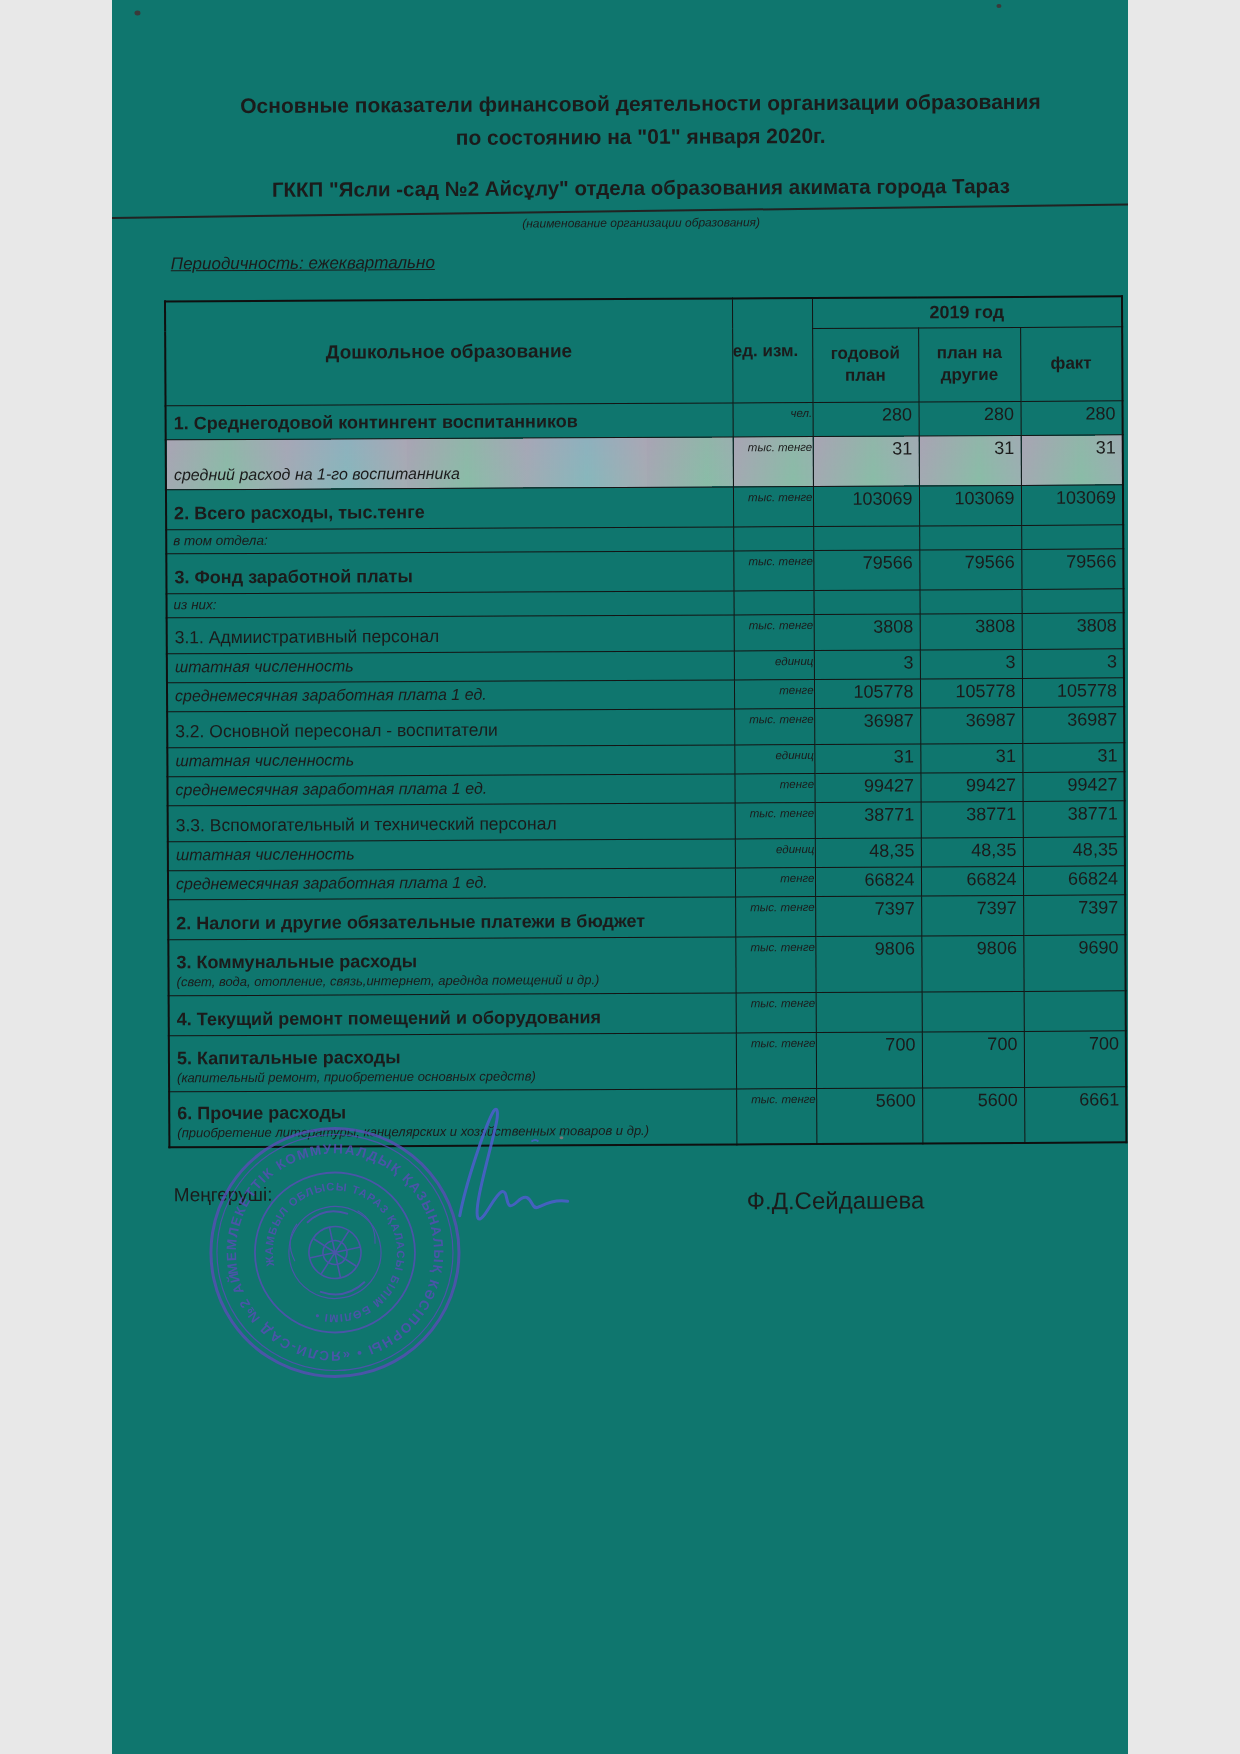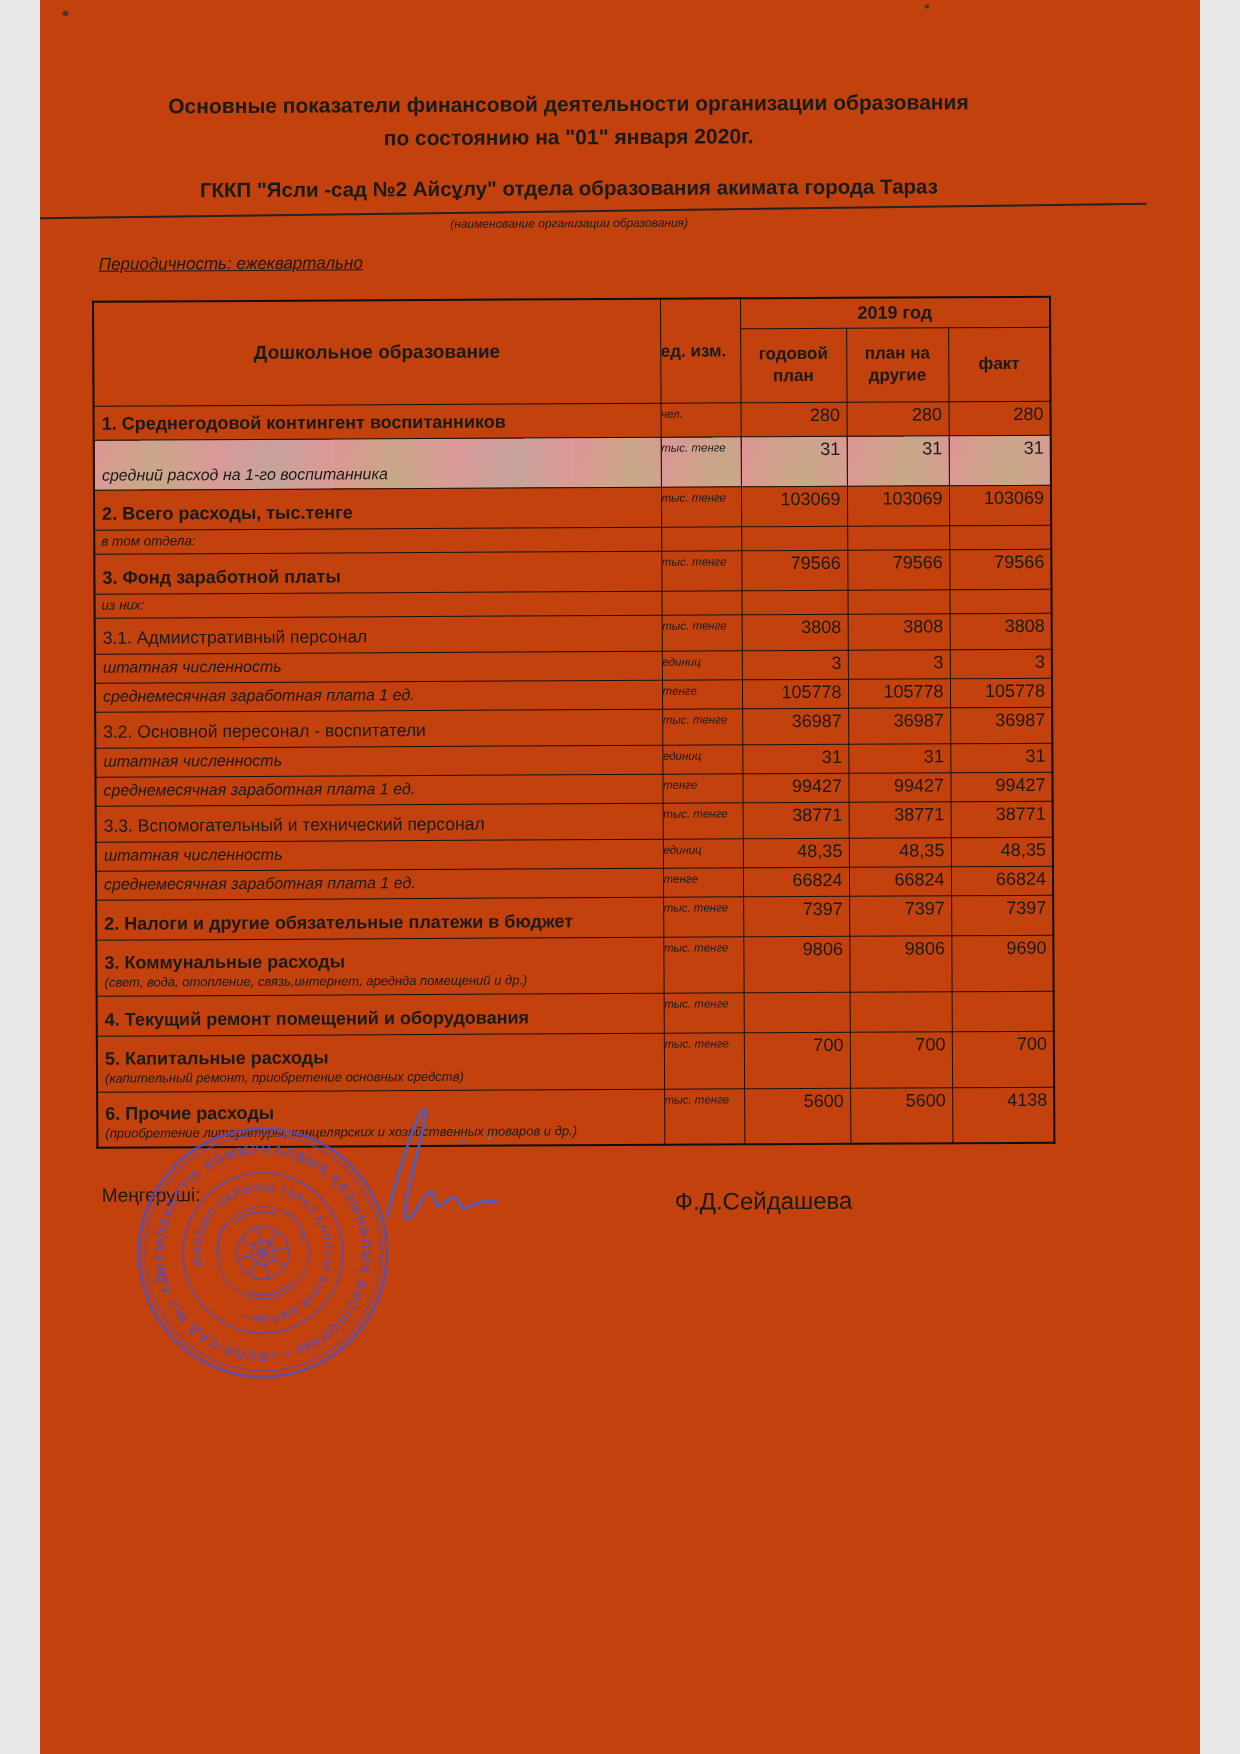--- a/index.html
+++ b/index.html
@@ -1,19 +1,19 @@
 <!DOCTYPE html>
 <html><head>
 <meta charset="utf-8">
 <style>
   * { margin:0; padding:0; box-sizing:border-box; }
   html,body { background:#e8e8e8; }
   .sheet {
-    position:relative; width:1160px; height:1754px; margin:0 auto;
-    background:#c2410c; overflow:hidden;
+    position:relative; width:1016px; height:1754px; margin:0 auto;
+    background:#0f766e; overflow:hidden;
     font-family:"Liberation Sans","DejaVu Sans",sans-serif; color:#1b1b1b;
   }
   .content { position:absolute; inset:0; transform:rotate(-0.3deg); }
 
   
   .title-block { position:absolute; left:55px; top:92px; width:955px; text-align:center; }
   .title-line1 { font-size:21px; font-weight:bold; }
   .title-line2 { font-size:21px; font-weight:bold; margin-top:9px; }
   .org-line {
     position:absolute; left:55px; top:176px; width:955px; text-align:center;
@@ -40,21 +40,21 @@
   }
   table.report td, table.report th {
     border:1.6px solid #141414; overflow:hidden;
   }
   th.name-head { font-size:19px; font-weight:bold; text-align:center; vertical-align:middle; }
   th.unit-head { font-size:17px; font-weight:bold; text-align:left; vertical-align:middle; line-height:1.25; }
   th.year-head { font-size:18px; font-weight:bold; text-align:center; height:30px; }
   th.sub-head  { font-size:17px; font-weight:bold; text-align:center; height:74px; vertical-align:middle; line-height:1.3; }
 
   td.label-cell { vertical-align:bottom; padding:3px 6px 5px 7px; line-height:1.15; }
-  td.unit-cell  { font-style:italic; font-size:11.5px; text-align:left; vertical-align:top; padding-top:4px; }
+  td.unit-cell  { font-style:italic; font-size:11.5px; text-align:right; vertical-align:top; padding-top:4px; }
   td.value-cell { text-align:right; font-size:18px; vertical-align:top; padding:2px 6px 0 0; }
 
   tr.kind-main  td.label-cell { font-weight:bold; font-size:18px; }
   tr.kind-plain td.label-cell { font-size:17.5px; }
   tr.kind-italic td.label-cell { font-style:italic; font-size:16px; }
   tr.kind-note  td.label-cell { font-style:italic; font-size:13.5px; vertical-align:middle; padding:2px 6px; }
 
   tr.kind-main   { height:40px; }
   tr.kind-plain  { height:36px; }
   tr.kind-italic { height:29px; }
@@ -310,21 +310,21 @@
         <td class="value-cell">700</td>
       </tr>
           <tr class="kind-main has-sub">
         <td class="label-cell">
           <span>6. Прочие расходы</span>
           <span class="sub-label">(приобретение литературы, канцелярских и хозяйственных товаров и др.)</span>
         </td>
         <td class="unit-cell">тыс. тенге</td>
         <td class="value-cell">5600</td>
         <td class="value-cell">5600</td>
-        <td class="value-cell">4138</td>
+        <td class="value-cell">6661</td>
       </tr>
         </tbody>
     </table>
 
     <div class="sig-label">Меңгеруші:</div>
     <div class="sig-name">Ф.Д.Сейдашева</div>
 
     <div class="stamp-wrap">
       <svg width="266" height="266" viewBox="0 0 266 266">
         <g stroke="#574eb5" fill="none">

